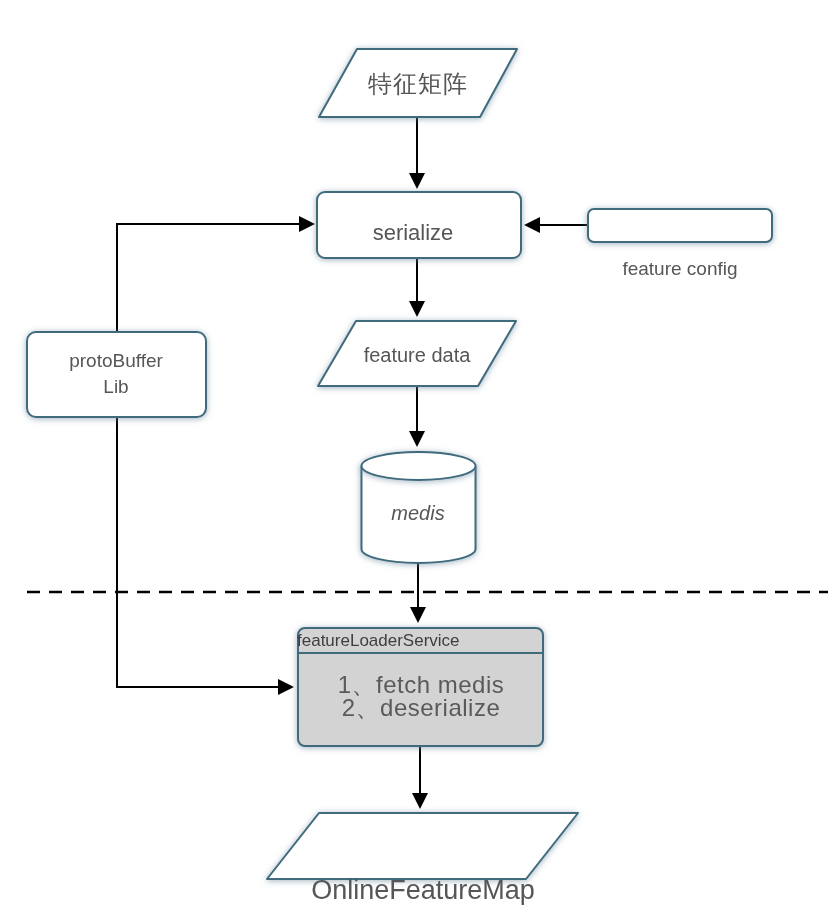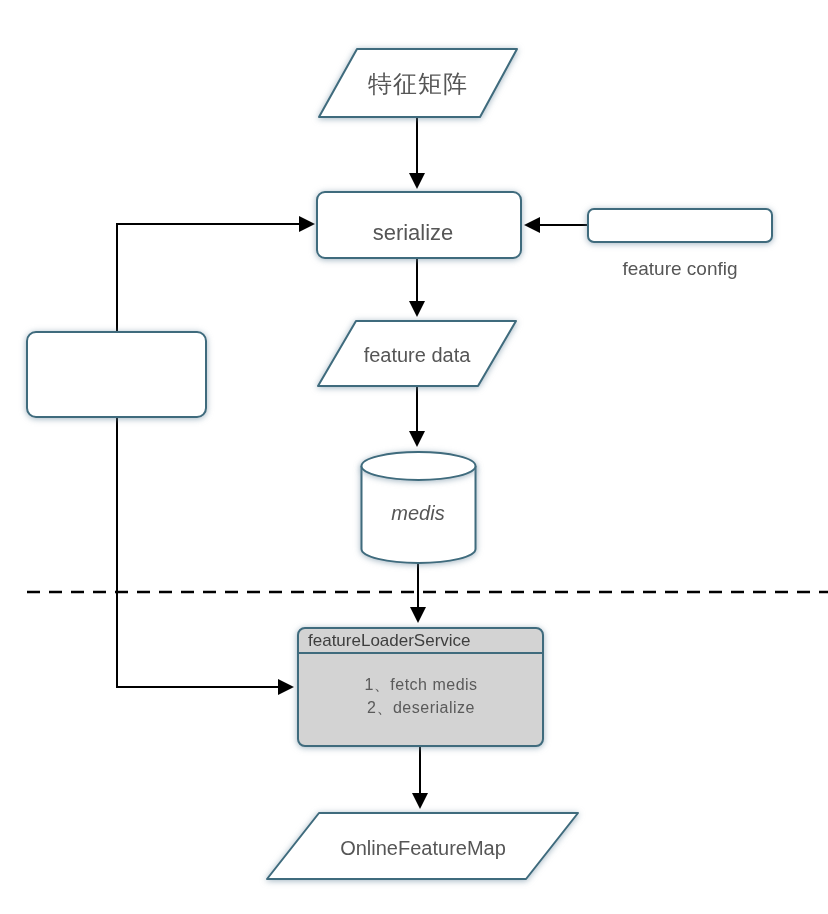--- a/index.html
+++ b/index.html
@@ -29,32 +29,32 @@
     text-align:center;
     transform:translate(-50%,-50%);
     line-height:1.25;
   }
   .lbl-cjk{font-size:24px;letter-spacing:1px;}
   .lbl-serialize{font-size:22px;}
   .lbl-config{font-size:19px;}
   .lbl-proto{font-size:19px;line-height:26px;}
   .lbl-format{font-size:20px;}
   .lbl-medis{font-size:20px;}
-  .lbl-ofm{font-size:20px;}
+  .lbl-ofm{font-size:27px;margin-top:43px;}
   .fls-title{
     position:absolute;
     transform:translateY(-50%);
     font-size:17px;
     color:#3e3e3e;
     white-space:nowrap;
   }
   .fls-steps{
     position:absolute;
     transform:translate(-50%,-50%);
-    font-size:16px;
+    font-size:24px;
     color:#5a5a5a;
     text-align:center;
     line-height:23px;
     letter-spacing:0.5px;
   }
 </style>
 </head>
 <body>
 
 <div class="canvas">
@@ -91,26 +91,28 @@
 
     <polygon class="shape" points="267,879 319,813 578,813 526,879"></polygon>
   </svg>
 
   <div class="label lbl-cjk" style="left:418px;top:84px;">特征矩阵</div>
 
   <div class="label lbl-serialize" style="left:413px;top:226px;margin-top:7px;">serialize</div>
 
   <div class="label lbl-config" style="left:680px;top:226px;margin-top:43px;">feature config</div>
 
+  <div class="label lbl-proto" style="left:116px;top:374px;">protoBuffer
+Lib</div>
 
   <div class="label lbl-format" style="left:417px;top:355px;">feature data</div>
 
   <div class="label lbl-medis" style="left:418px;top:513px;font-style:italic;">medis</div>
 
-  <div class="fls-title" style="left:308px;top:641px;">featureLoaderService</div>
+  <div class="fls-title" style="left:297px;top:641px;">featureLoaderService</div>
 
   <div class="fls-steps" style="left:421px;top:696px;">
     <div>1、fetch medis</div>
     <div>2、deserialize</div>
   </div>
 
   <div class="label lbl-ofm" style="left:423px;top:848px;">OnlineFeatureMap</div>
 
 </div>
 

